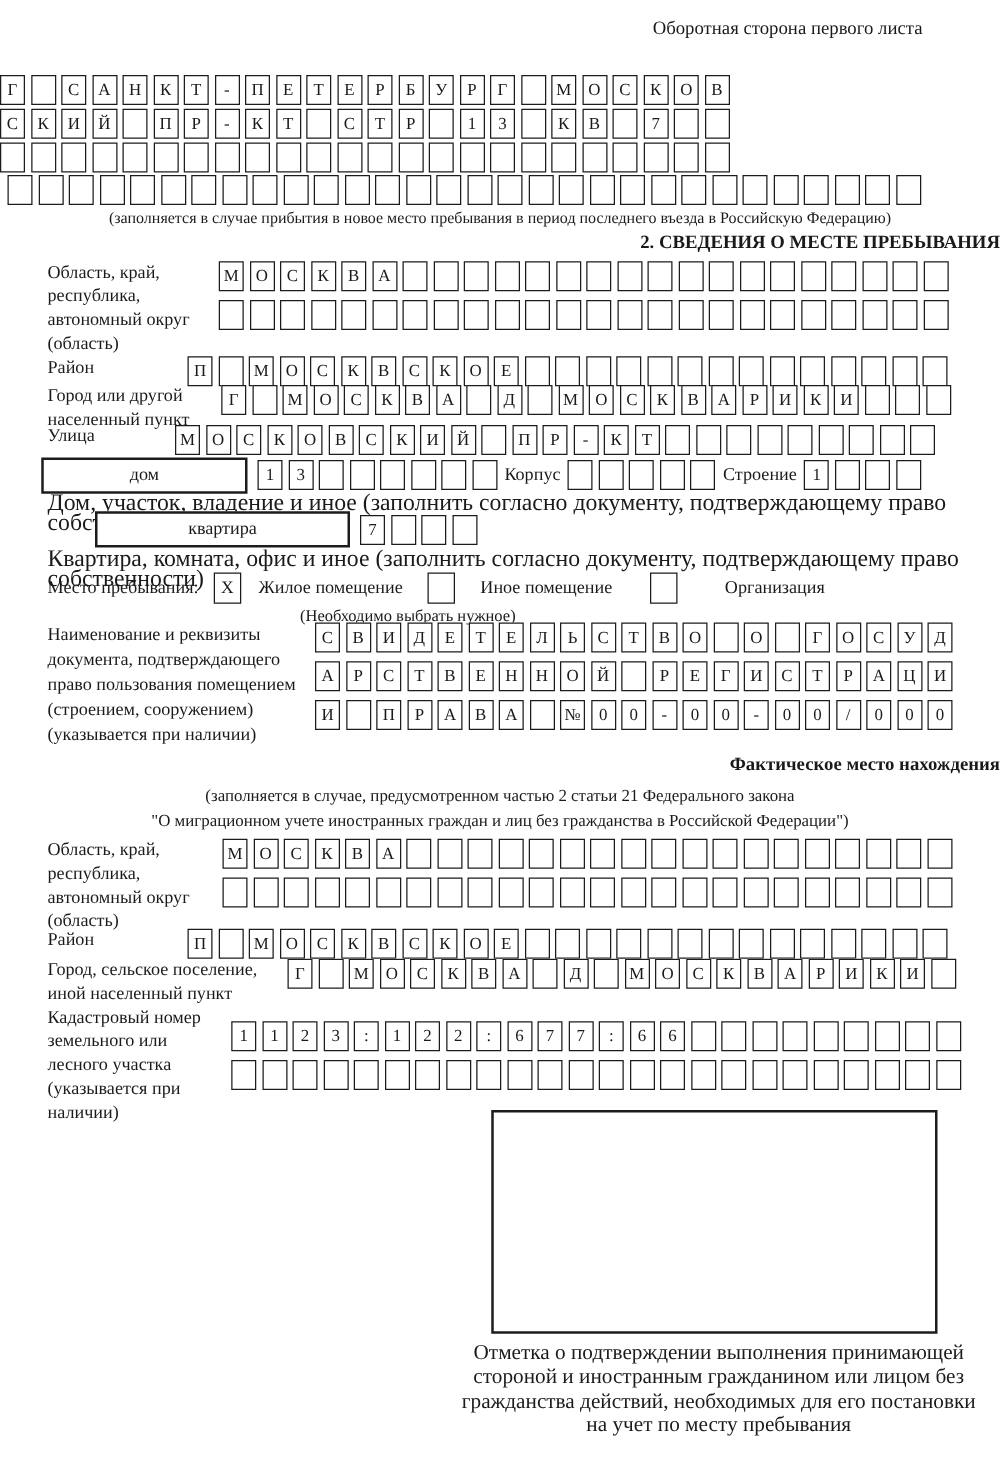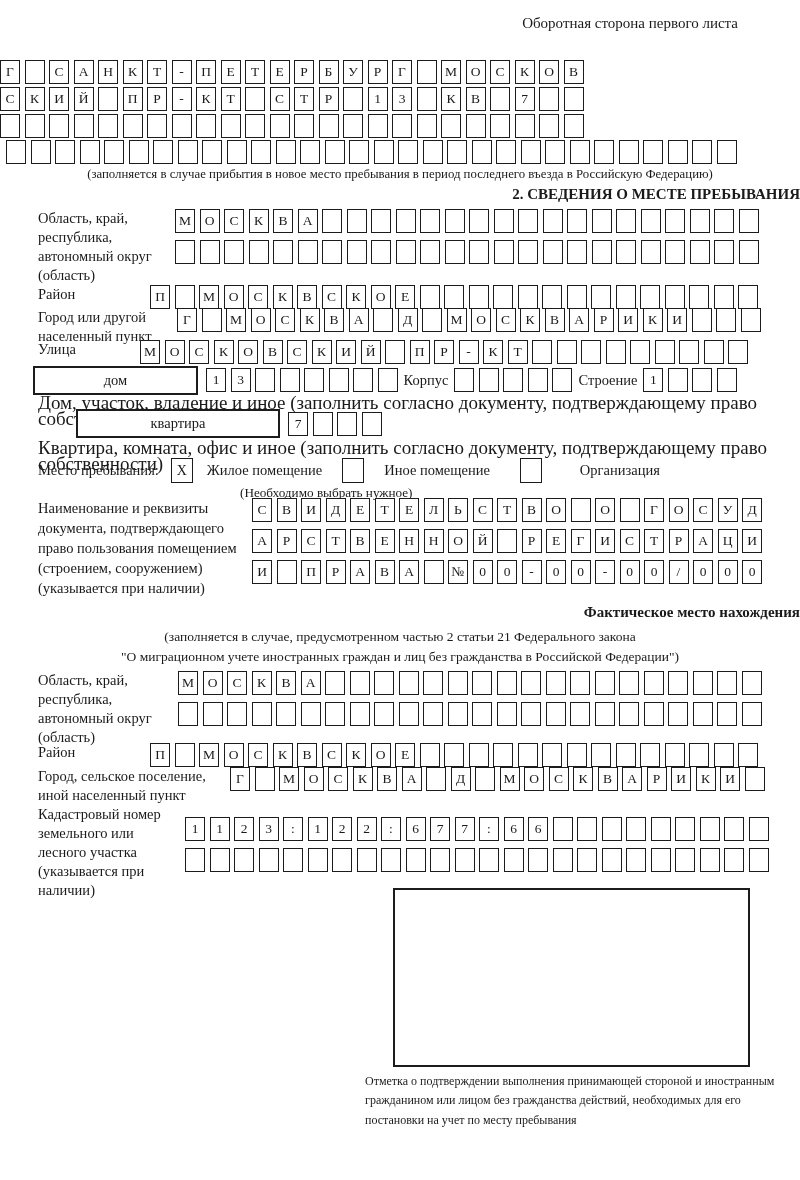--- a/index.html
+++ b/index.html
@@ -98,21 +98,22 @@
   .stamp-box{
     box-sizing:border-box;
     width:357px;height:179px;
     border:2px solid #1c1c1c;
     background:#fff;
   }
   .stamp-note{
     width:420px;
     margin-left:-28px;
     margin-top:5px;
-    font-size:12px;
+    text-align:center;
+    font-size:17px;
     line-height:19.5px;
   }
   .mtop5{margin-top:5px;}
 </style>
 </head>
 <body>
 
 <div class="page">
 
   <div class="header-note">Оборотная сторона первого листа</div>

